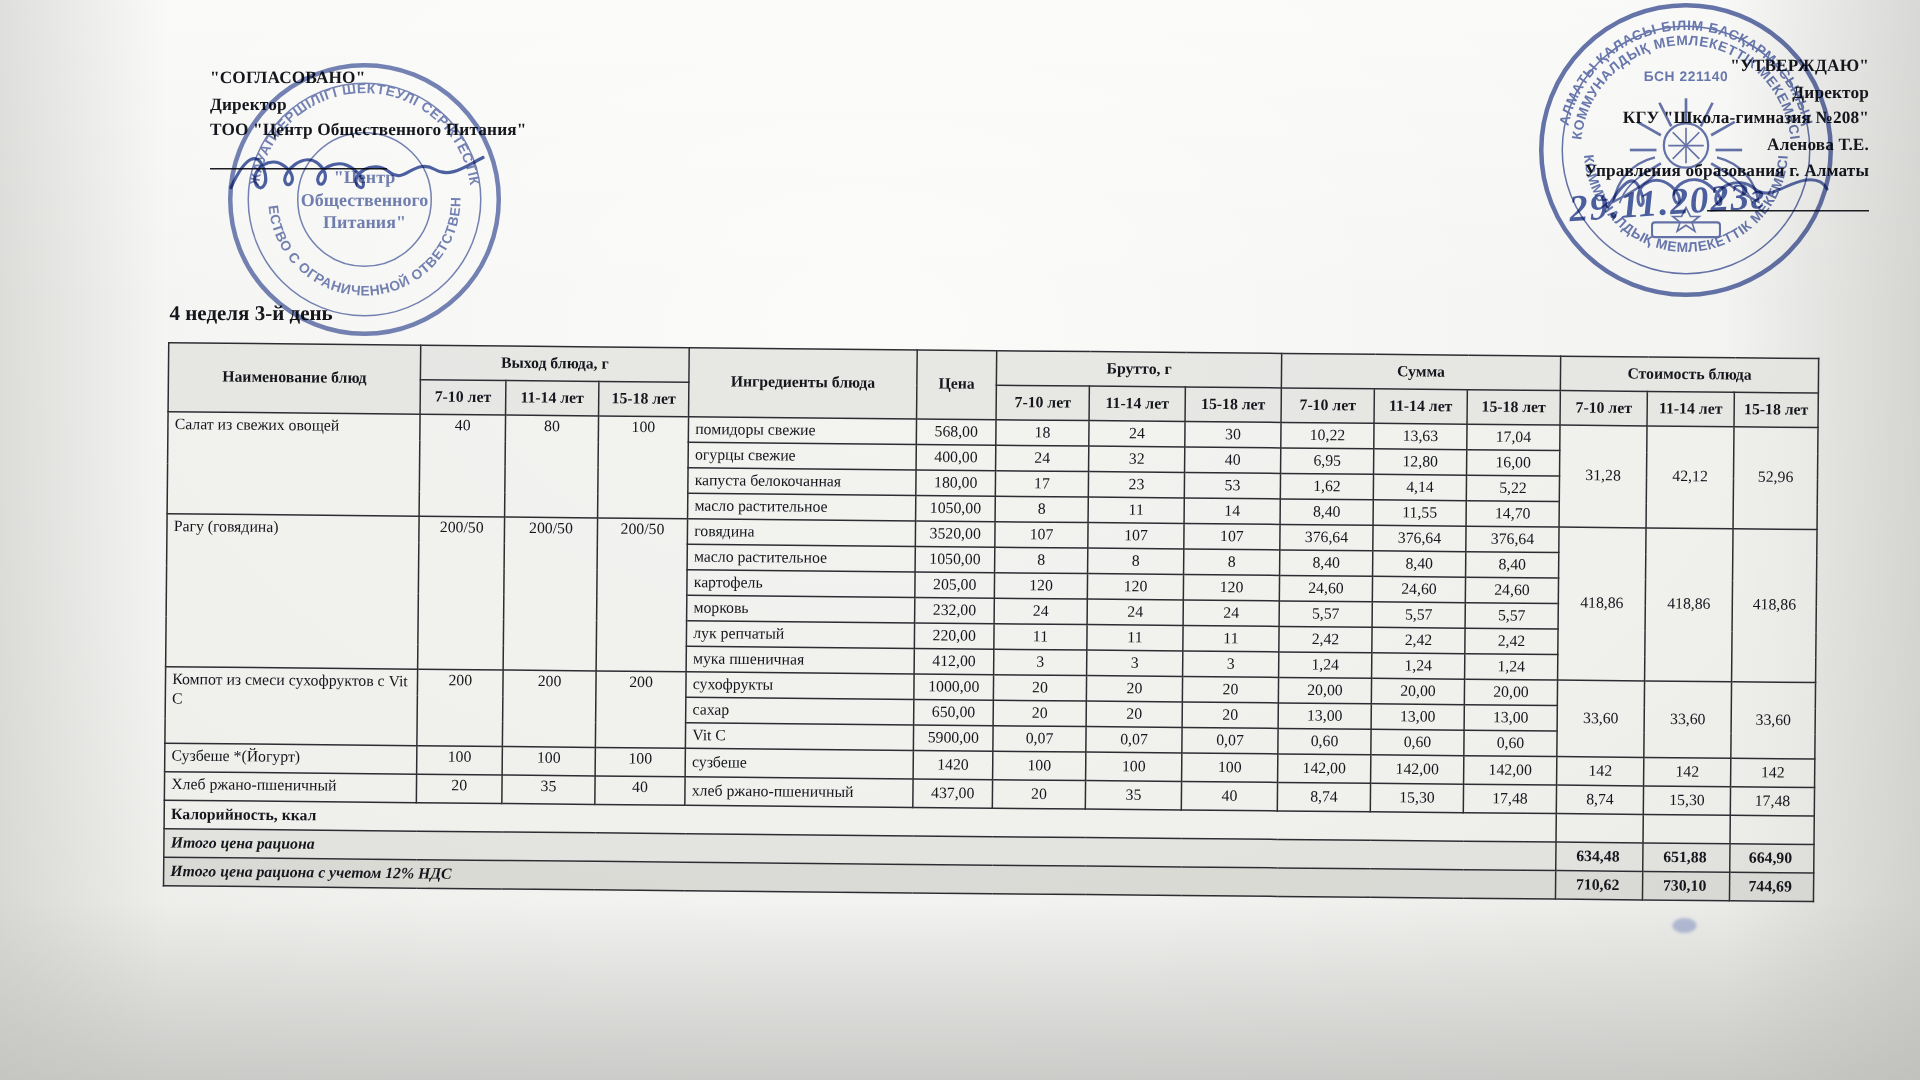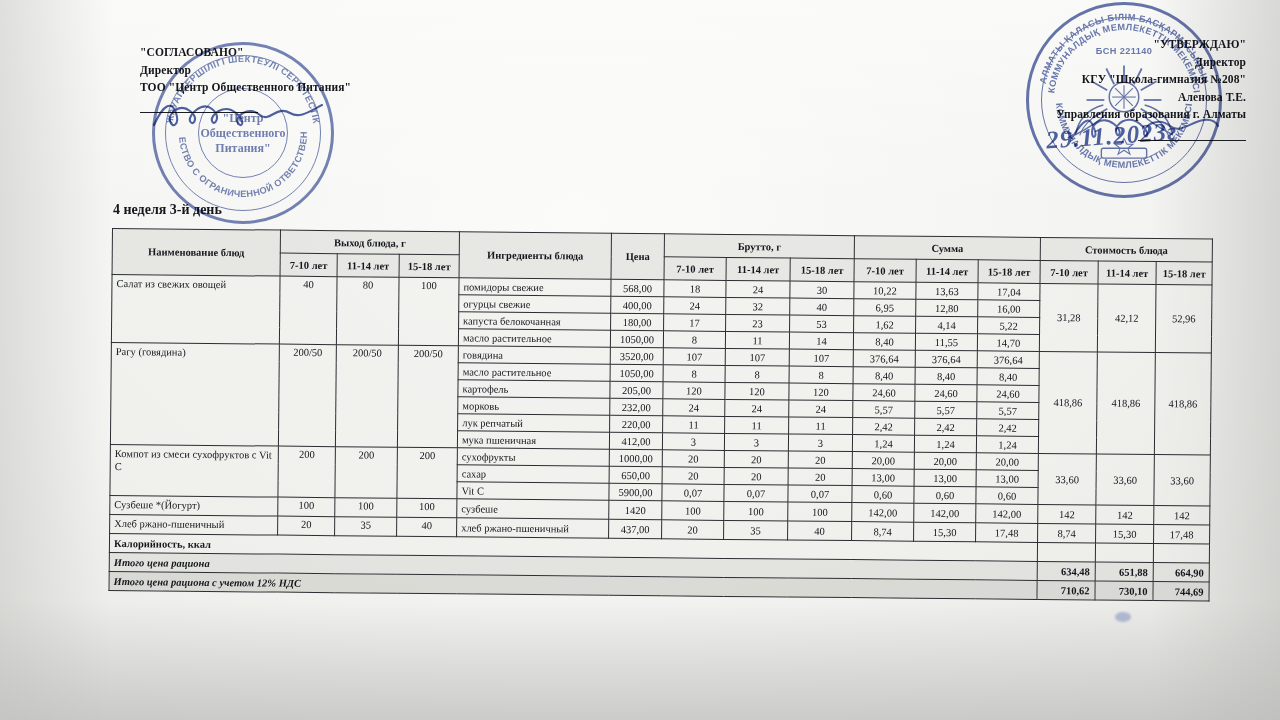--- a/index.html
+++ b/index.html
@@ -139,21 +139,21 @@
     text-align: left;
     font-weight: bold;
     padding-left: 4px;
   }
   td.lbl-italic {
     text-align: left;
     font-weight: bold;
     font-style: italic;
     padding-left: 4px;
   }
-  td.num-r { text-align: right; padding-right: 5px; font-weight: bold; }
+  td.num-r { padding-right: 5px; font-weight: bold; }
   tr.band td { background: rgba(206,206,202,.65); }
   tr.band2 td { background: rgba(214,214,210,.5); }
 
   
   .stamp {
     position: absolute;
     border-radius: 50%;
     pointer-events: none;
     mix-blend-mode: multiply;
   }

